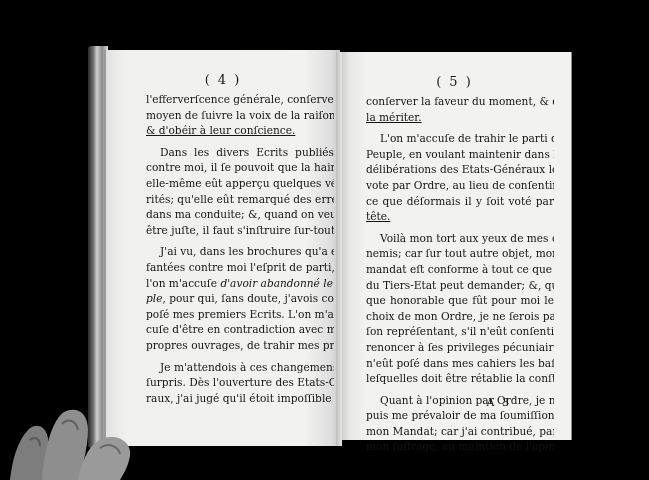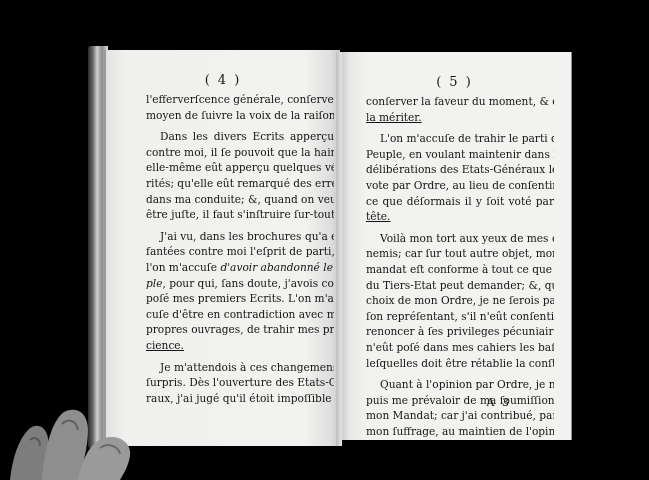--- a/index.html
+++ b/index.html
@@ -121,36 +121,36 @@
 <body>
 
 <div class="scene">
   <div class="cover-edge"></div>
 
   <div class="page page-left">
     <div class="page-number">( 4 )</div>
     <div class="text-block" id="left-text">
         <span class="line">l'efferverſcence générale, conſervent le</span>
         <span class="line">moyen de ſuivre la voix de la raiſon,</span>
+        <span class="line last">&amp; d'obéir à leur conſcience.</span>
         <span class="para-gap"></span>
-        <span class="line indent">Dans les divers Ecrits apperçu</span>
+        <span class="line indent">Dans les divers Ecrits publiés</span>
         <span class="line">contre moi, il ſe pouvoit que la haine</span>
         <span class="line">elle-même eût apperçu quelques vé-</span>
         <span class="line">rités; qu'elle eût remarqué des erreurs</span>
         <span class="line">dans ma conduite; &amp;, quand on veut</span>
         <span class="line">être juſte, il faut s'inſtruire ſur-tout dans</span>
         <span class="para-gap"></span>
         <span class="line indent">J'ai vu, dans les brochures qu'a en-</span>
         <span class="line">fantées contre moi l'eſprit de parti, que</span>
         <span class="line">l'on m'accuſe <span class="italic">d'avoir abandonné le Peu-</span></span>
         <span class="line"><span class="italic">ple</span>, pour qui, ſans doute, j'avois com-</span>
         <span class="line">poſé mes premiers Ecrits. L'on m'ac-</span>
         <span class="line">cuſe d'être en contradiction avec mes</span>
         <span class="line">propres ouvrages, de trahir mes prin-</span>
-        <span class="line last">cience.</span>
         <span class="para-gap"></span>
         <span class="line indent">Je m'attendois à ces changemens de</span>
         <span class="line">ſurpris. Dès l'ouverture des Etats-Géné-</span>
         <span class="line">raux, j'ai jugé qu'il étoit impoſſible de</span>
       </div>
   </div>
 
   <div class="page page-right">
     <div class="page-number">( 5 )</div>
     <div class="text-block" id="right-text">
@@ -161,20 +161,21 @@
         <span class="line">Peuple, en voulant maintenir dans les</span>
         <span class="line">délibérations des Etats-Généraux le</span>
         <span class="line">vote par Ordre, au lieu de conſentir à</span>
         <span class="line">ce que déſormais il y ſoit voté par</span>
         <span class="line last">tête.</span>
         <span class="para-gap"></span>
         <span class="line indent">Voilà mon tort aux yeux de mes en-</span>
         <span class="line">nemis; car ſur tout autre objet, mon</span>
         <span class="line">mandat eſt conforme à tout ce que l'Ordre</span>
         <span class="line">du Tiers-Etat peut demander; &amp;, quel-</span>
+        <span class="line">que honorable que fût pour moi le</span>
         <span class="line">choix de mon Ordre, je ne ſerois pas</span>
         <span class="line">ſon repréſentant, s'il n'eût conſenti de</span>
         <span class="line">renoncer à ſes privileges pécuniaires, s'il</span>
         <span class="line">n'eût poſé dans mes cahiers les baſes ſur</span>
         <span class="line">leſquelles doit être rétablie la conſti-</span>
         <span class="para-gap"></span>
         <span class="line indent">Quant à l'opinion par Ordre, je ne</span>
         <span class="line">puis me prévaloir de ma ſoumiſſion pour</span>
         <span class="line">mon Mandat; car j'ai contribué, par</span>
         <span class="line">mon ſuffrage, au maintien de l'opinion</span>

